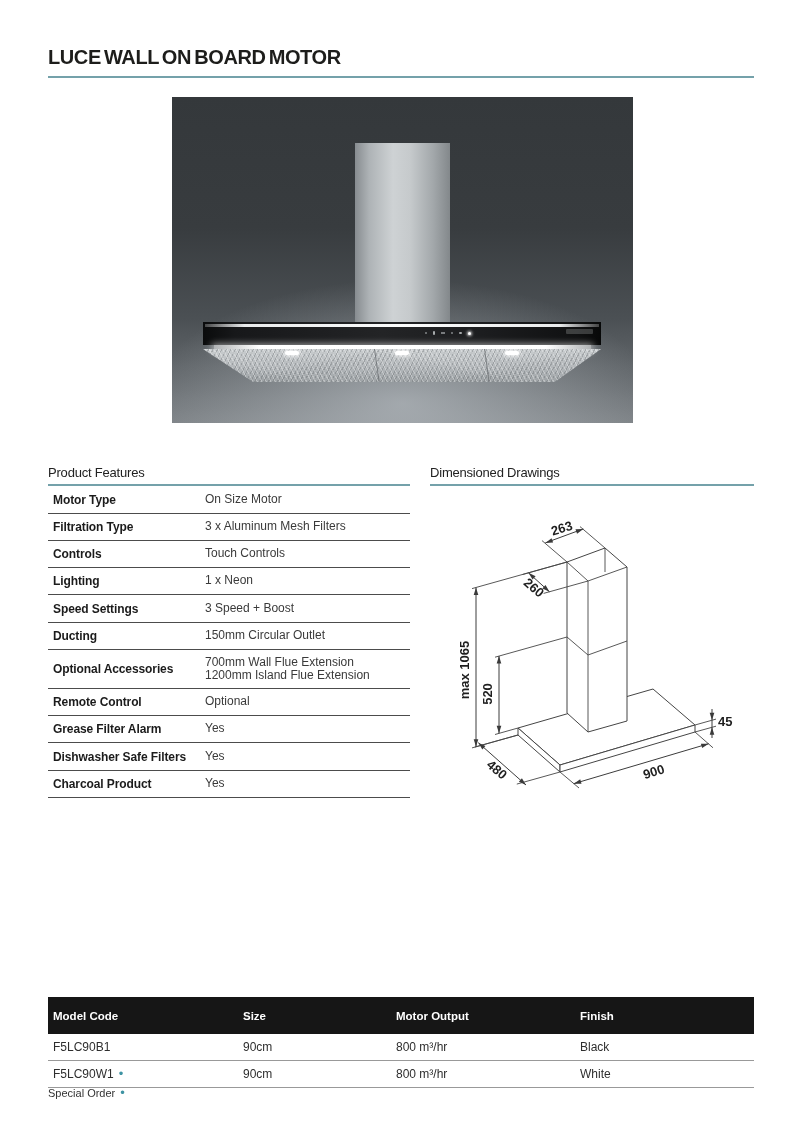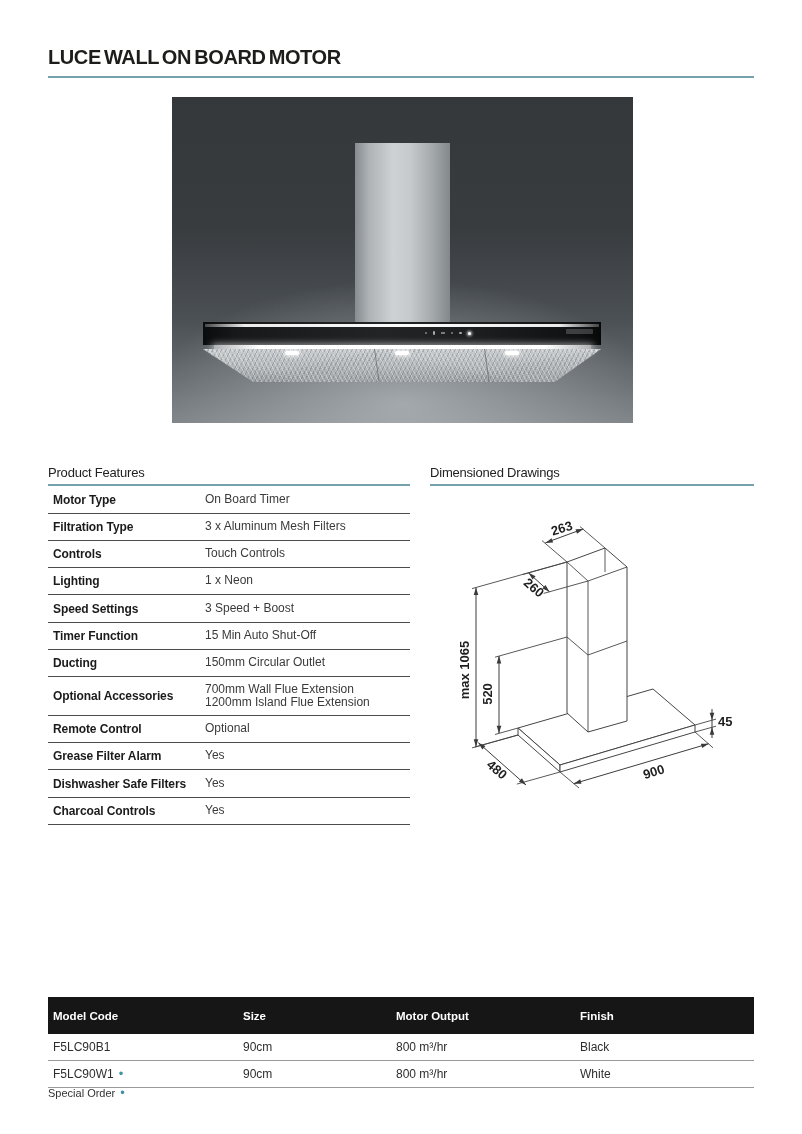--- a/index.html
+++ b/index.html
@@ -110,41 +110,37 @@
   </div>
 
   <h2 class="sec-h" id="features-h">Product Features</h2>
   <div class="sec-rule" id="features-rule"></div>
   <h2 class="sec-h" id="drawing-h">Dimensioned Drawings</h2>
   <div class="sec-rule" id="drawing-rule"></div>
 
   <div id="ftable">
     <div class="frow rh27">
       <div class="flabel">Motor Type</div>
-      <div class="fvalue">On Board Timer</div>
+      <div class="fvalue">On Size Motor</div>
     </div>
     <div class="frow rh26">
       <div class="flabel">Filtration Type</div>
       <div class="fvalue">3 x Aluminum Mesh Filters</div>
     </div>
     <div class="frow rh26">
       <div class="flabel">Controls</div>
       <div class="fvalue">Touch Controls</div>
     </div>
     <div class="frow rh26">
       <div class="flabel">Lighting</div>
       <div class="fvalue">1 x Neon</div>
     </div>
     <div class="frow rh27">
       <div class="flabel">Speed Settings</div>
       <div class="fvalue">3 Speed + Boost</div>
-    </div>
-    <div class="frow rh26">
-      <div class="flabel">Timer Function</div>
-      <div class="fvalue">15 Min Auto Shut-Off</div>
     </div>
     <div class="frow rh26">
       <div class="flabel">Ducting</div>
       <div class="fvalue">150mm Circular Outlet</div>
     </div>
     <div class="frow rh38">
       <div class="flabel">Optional Accessories</div>
       <div class="fvalue">
         <div>700mm Wall Flue Extension</div>
         <div>1200mm Island Flue Extension</div>
@@ -156,21 +152,21 @@
     </div>
     <div class="frow rh26">
       <div class="flabel">Grease Filter Alarm</div>
       <div class="fvalue">Yes</div>
     </div>
     <div class="frow rh27">
       <div class="flabel">Dishwasher Safe Filters</div>
       <div class="fvalue">Yes</div>
     </div>
     <div class="frow rh26">
-      <div class="flabel">Charcoal Controls</div>
+      <div class="flabel">Charcoal Product</div>
       <div class="fvalue">Yes</div>
     </div>
   </div>
 
   <svg id="dsvg" width="330" height="310" viewBox="0 0 330 310">
     <defs>
       <marker id="arr" markerWidth="8" markerHeight="6" refX="8" refY="3" orient="auto-start-reverse" markerUnits="userSpaceOnUse">
         <path d="M8,3 L0.5,5.3 L0.5,0.7 Z" fill="#3a3a3a"></path>
       </marker>
     </defs>

